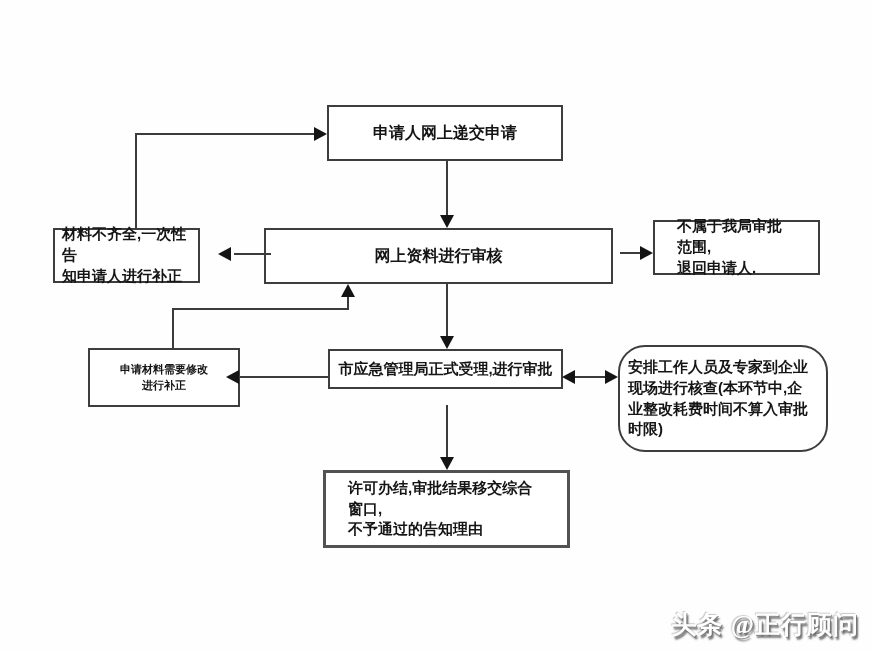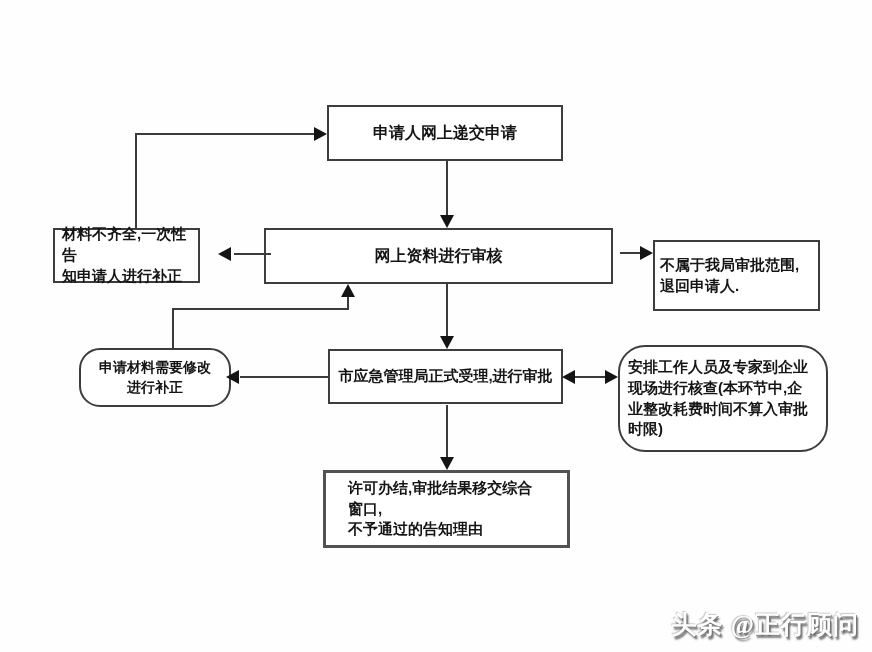--- a/index.html
+++ b/index.html
@@ -31,23 +31,23 @@
     justify-content: center;
     text-align: center;
   }
   .node.left-text {
     justify-content: flex-start;
     text-align: left;
   }
   #n-submit    { left: 327px; top: 105px; width: 236px; height: 56px; font-size: 16px; }
   #n-review    { left: 264px; top: 228px; width: 349px; height: 56px; font-size: 16px; }
   #n-incomplete{ left: 53px;  top: 228px; width: 147px; height: 55px; font-size: 15px; padding: 4px 7px; }
-  #n-reject    { left: 653px; top: 240px; width: 167px; height: 71px; font-size: 15px; padding: 4px 5px; }
-  #n-accept    { left: 328px; top: 349px; width: 235px; height: 55px; font-size: 15px; }
-  #n-modify    { left: 79px;  top: 348px; width: 152px; height: 59px; font-size: 14px; border-radius: 21px; }
+  #n-reject    { left: 653px; top: 220px; width: 167px; height: 55px; font-size: 15px; padding: 4px 22px; }
+  #n-accept    { left: 328px; top: 349px; width: 235px; height: 40px; font-size: 15px; }
+  #n-modify    { left: 88px;  top: 348px; width: 152px; height: 59px; font-size: 11px; }
   #n-inspect   { left: 618px; top: 345px; width: 210px; height: 107px; font-size: 15px; padding: 6px 8px; border-radius: 27px; }
   #n-result    { left: 323px; top: 470px; width: 247px; height: 78px; font-size: 15px; padding: 6px 22px;
                  border-width: 3px; border-color: #525252; }
 
   
   .hline, .vline { position: absolute; background: #3b3b3b; }
   .hline { height: 2px; }
   .vline { width: 2px; }
 
   

